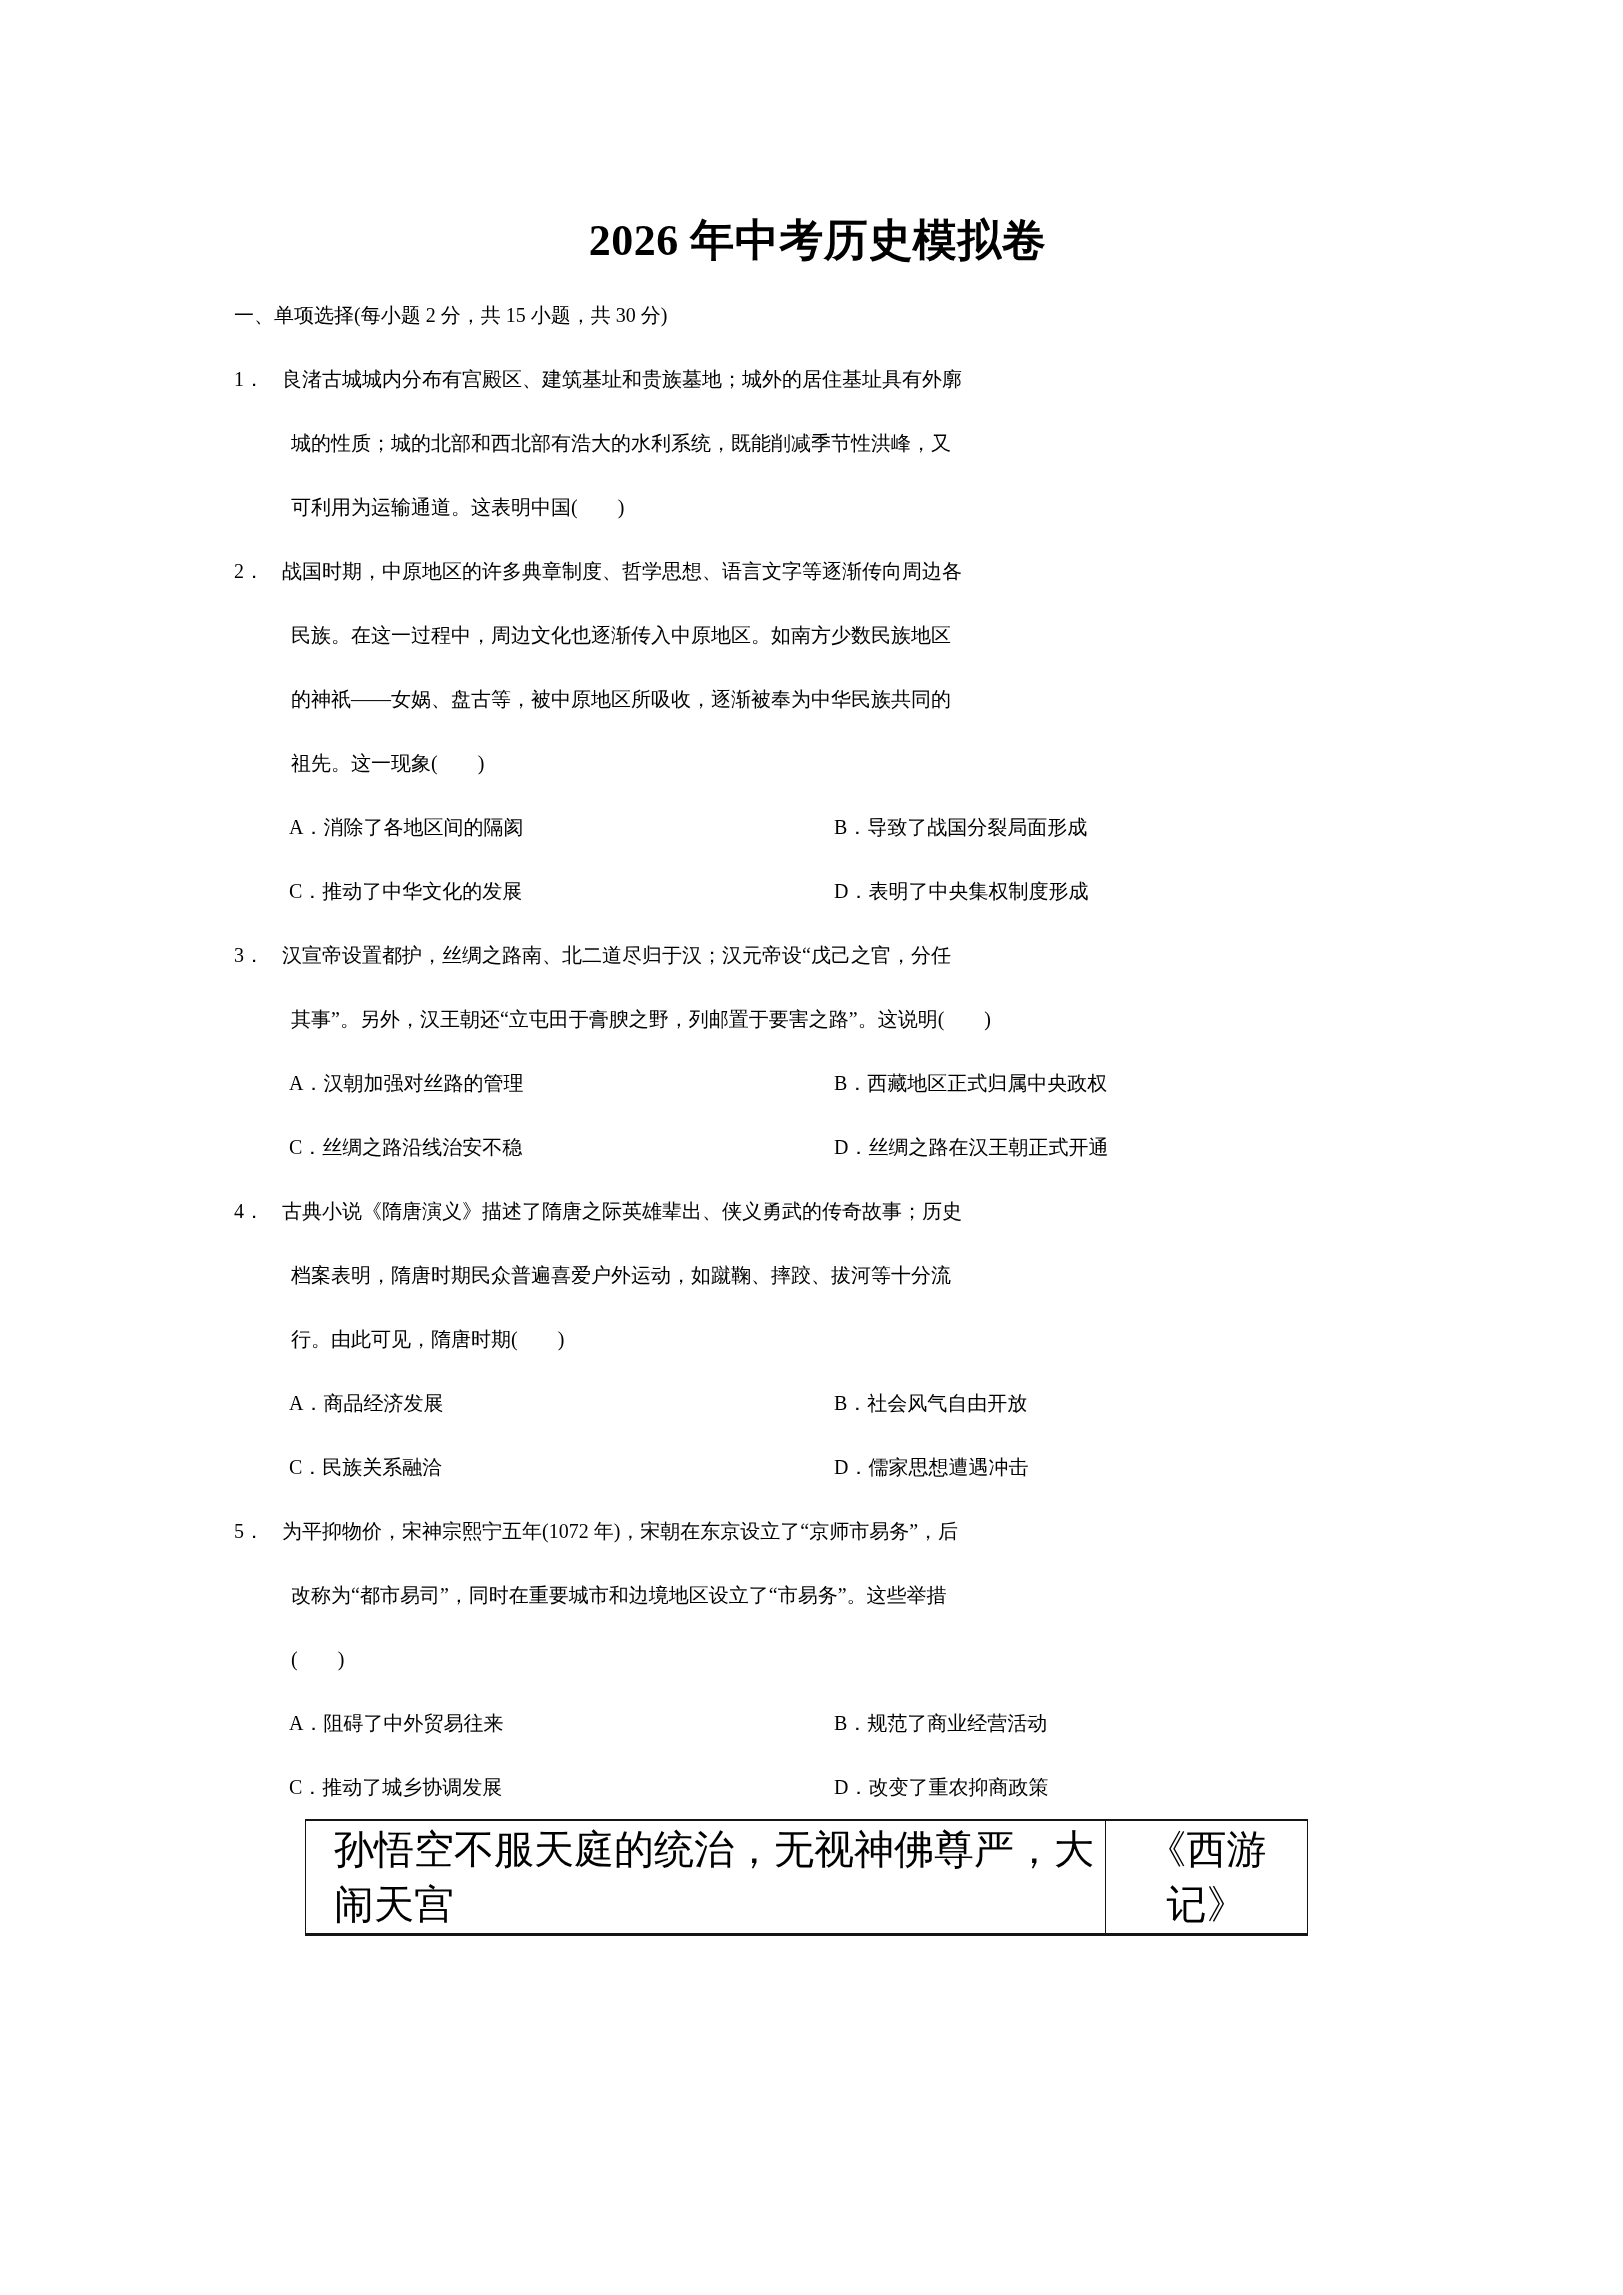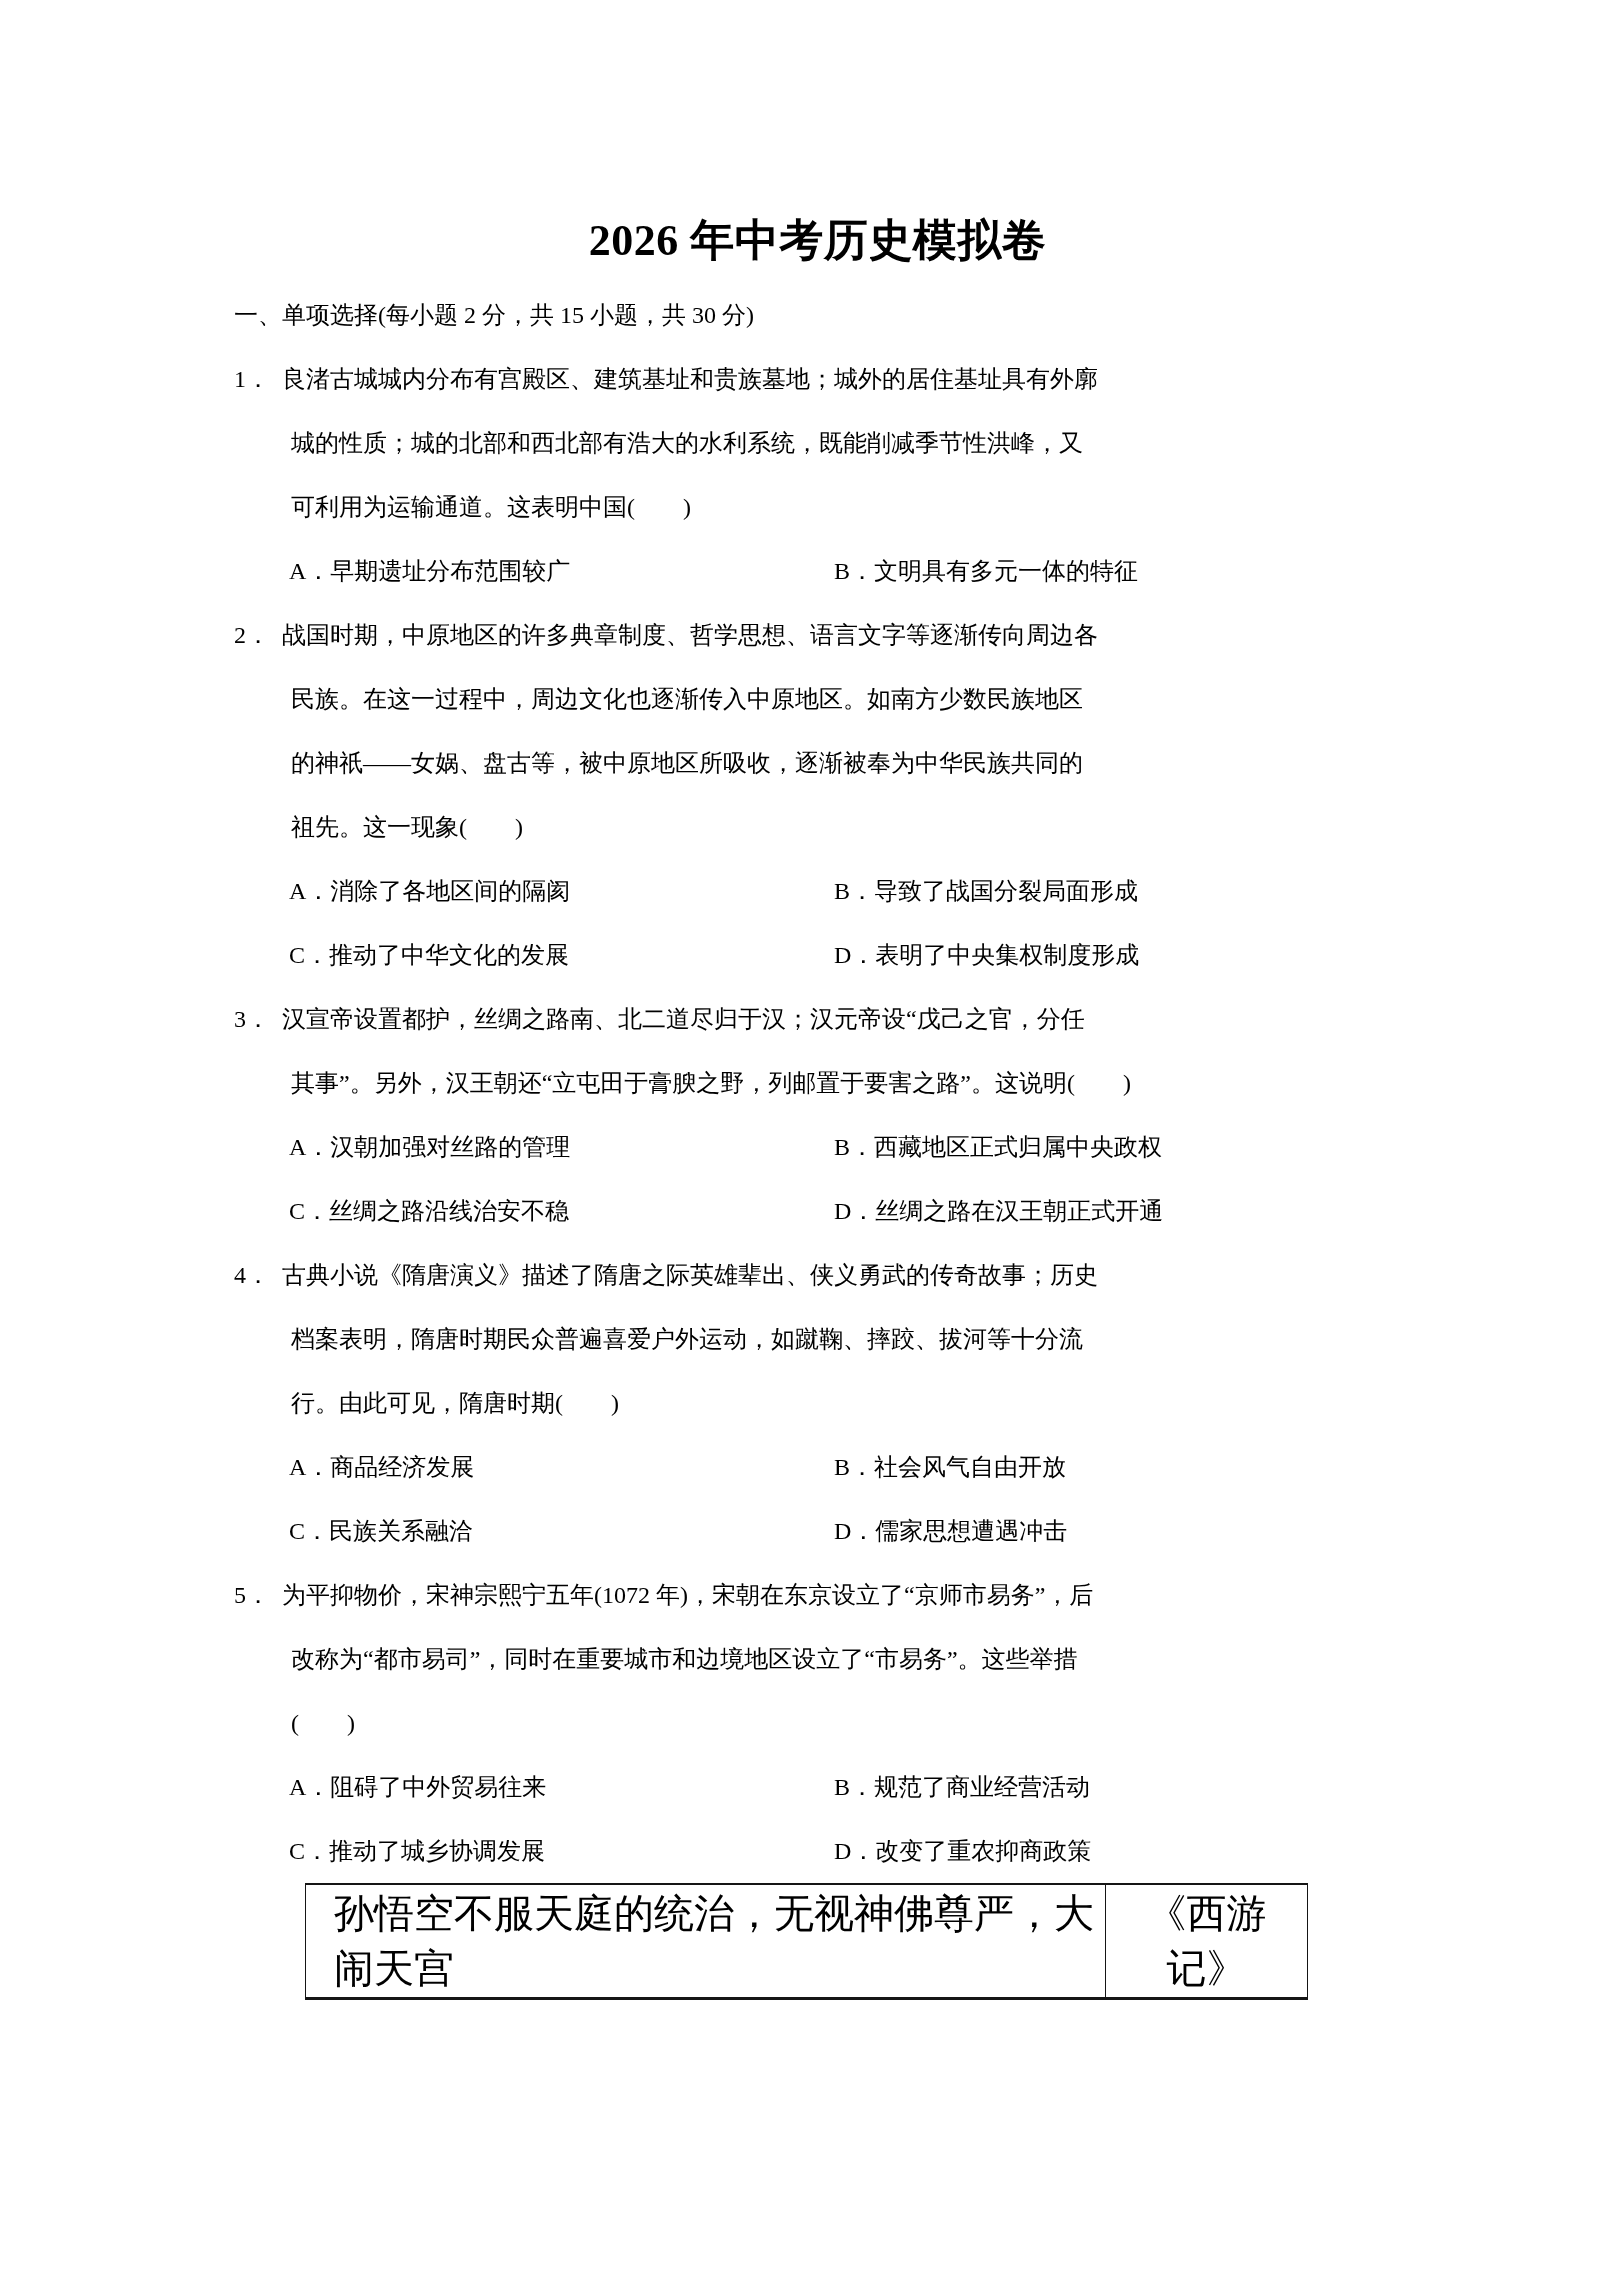--- a/index.html
+++ b/index.html
@@ -24,21 +24,21 @@
     font-size: 44px;
     font-weight: 900;
     text-align: center;
     white-space: nowrap;
     letter-spacing: 0.5px;
     font-family: Liberation Serif, serif;
   }
   .line {
     height: 64px;
     line-height: 64px;
-    font-size: 24px;
+    font-size: 20px;
     white-space: nowrap;
   }
   .cont {
     padding-left: 57px;
   }
   .qnum {
     display: inline-block;
     min-width: 48px;
   }
   .opts {
@@ -82,24 +82,20 @@
 <div class="page">
 
   <div class="title">2026 年中考历史模拟卷</div>
 
   <div class="line">一、单项选择(每小题 2 分，共 15 小题，共 30 分)</div>
 
   <div>
     <div class="line"><span class="qnum">1．</span><span>良渚古城城内分布有宫殿区、建筑基址和贵族墓地；城外的居住基址具有外廓</span></div>
     <div class="line cont">城的性质；城的北部和西北部有浩大的水利系统，既能削减季节性洪峰，又</div>
     <div class="line cont">可利用为运输通道。这表明中国(　　)</div>
-    <div class="line opts">
-      <span class="opt-a">A．早期遗址分布范围较广</span>
-      <span class="opt-b">B．文明具有多元一体的特征</span>
-    </div>
   </div>
 
   <div>
     <div class="line"><span class="qnum">2．</span><span>战国时期，中原地区的许多典章制度、哲学思想、语言文字等逐渐传向周边各</span></div>
     <div class="line cont">民族。在这一过程中，周边文化也逐渐传入中原地区。如南方少数民族地区</div>
     <div class="line cont">的神祇——女娲、盘古等，被中原地区所吸收，逐渐被奉为中华民族共同的</div>
     <div class="line cont">祖先。这一现象(　　)</div>
     <div class="line opts">
       <span class="opt-a">A．消除了各地区间的隔阂</span>
       <span class="opt-b">B．导致了战国分裂局面形成</span>

